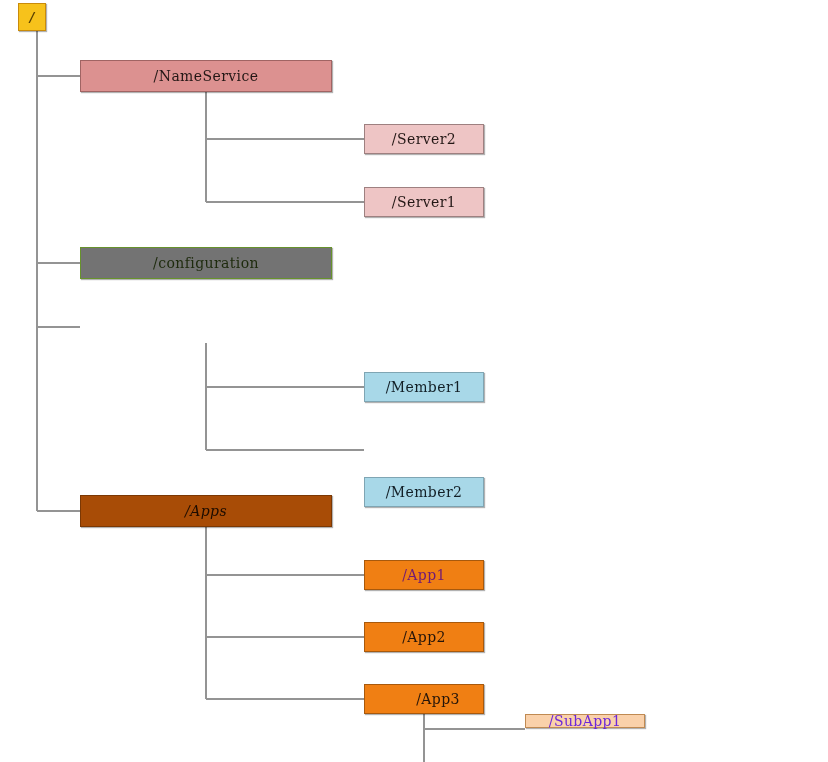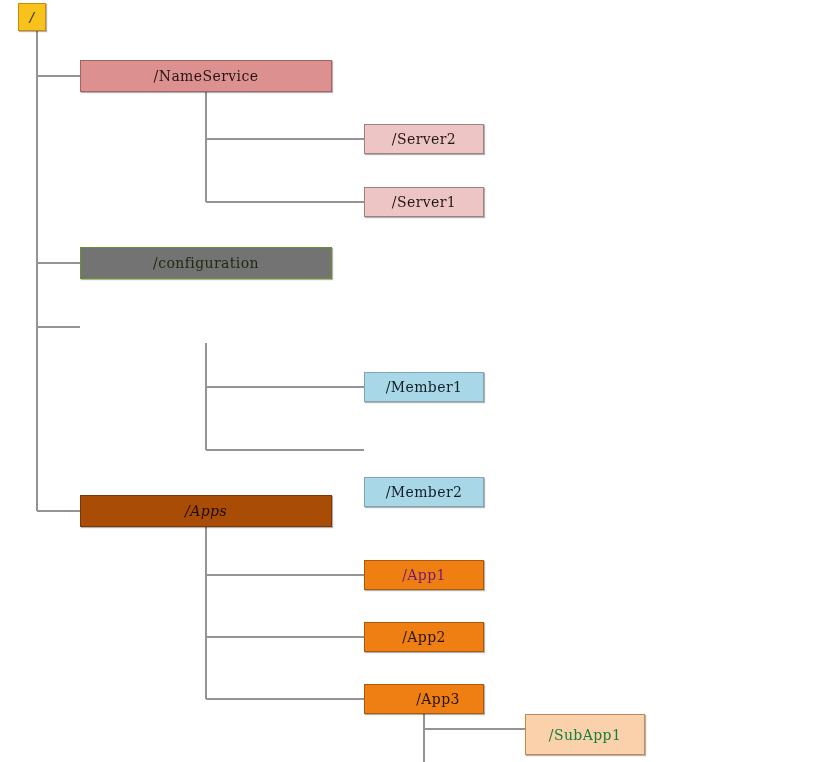--- a/index.html
+++ b/index.html
@@ -78,16 +78,16 @@
     </div>
     <div class="node" style="left: 364px; top: 560px; width: 120px; height: 30px; background: rgb(240, 127, 19); border-color: rgb(168, 89, 12); color: #701a75;">
       <span>/App1</span>
     </div>
     <div class="node" style="left: 364px; top: 622px; width: 120px; height: 30px; background: rgb(240, 127, 19); border-color: rgb(168, 89, 12); color: rgb(37, 21, 10);">
       <span>/App2</span>
     </div>
     <div class="node" style="left: 364px; top: 684px; width: 120px; height: 30px; background: rgb(240, 127, 19); border-color: rgb(168, 89, 12); color: rgb(37, 21, 10); padding-left: 28px;">
       <span>/App3</span>
     </div>
-    <div class="node" style="left: 525px; top: 714px; width: 120px; height: 41px; background: rgb(250, 209, 170); border-color: rgb(192, 138, 82); color: #15803d; align-items: center;">
+    <div class="node" style="left: 525px; top: 714px; width: 120px; height: 14px; background: rgb(250, 209, 170); border-color: rgb(192, 138, 82); color: #6d28d9; align-items: center;">
       <span>/SubApp1</span>
     </div>
   </div>
 
 </body></html>

